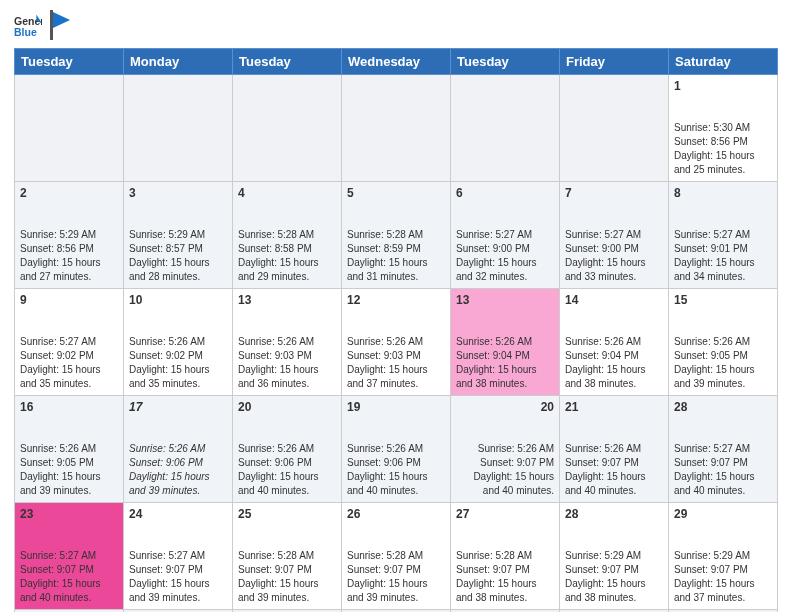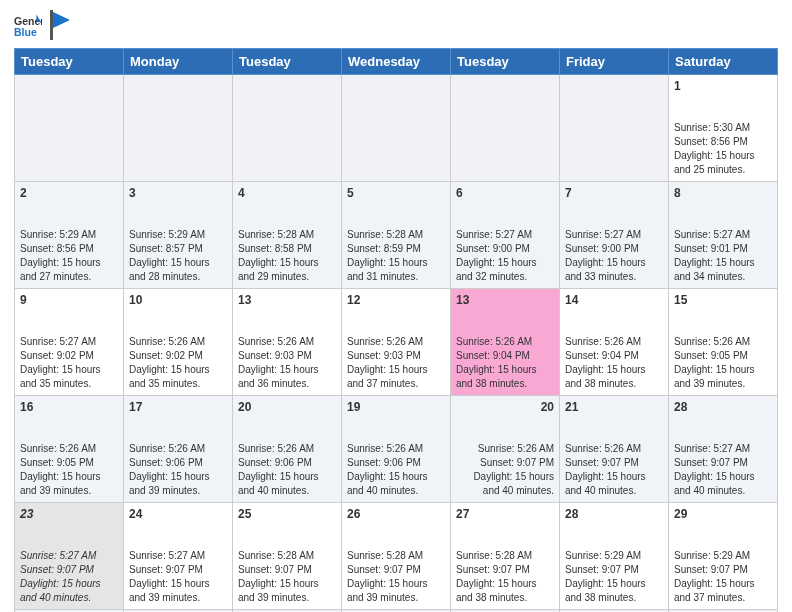--- a/index.html
+++ b/index.html
@@ -247,21 +247,21 @@
           </td>
         </tr>
         <tr>
           <td style="background: rgb(240, 244, 248);">
             <span class="day-number">16</span>
             <div class="day-info" style="white-space: pre-line;">Sunrise: 5:26 AM
 Sunset: 9:05 PM
 Daylight: 15 hours
 and 39 minutes.</div>
           </td>
-          <td style="background: rgb(240, 244, 248);">
+          <td style="background: rgb(240, 244, 248); font-style: italic;">
             <span class="day-number">17</span>
             <div class="day-info" style="white-space: pre-line;">Sunrise: 5:26 AM
 Sunset: 9:06 PM
 Daylight: 15 hours
 and 39 minutes.</div>
           </td>
           <td style="background: rgb(240, 244, 248);">
             <span class="day-number">20</span>
             <div class="day-info" style="white-space: pre-line;">Sunrise: 5:26 AM
 Sunset: 9:06 PM
@@ -291,21 +291,21 @@
           </td>
           <td style="background: rgb(240, 244, 248);">
             <span class="day-number">28</span>
             <div class="day-info" style="white-space: pre-line;">Sunrise: 5:27 AM
 Sunset: 9:07 PM
 Daylight: 15 hours
 and 40 minutes.</div>
           </td>
         </tr>
         <tr>
-          <td style="background: #e5e5e5; font-style: italic;">
+          <td style="background: #ec4899;">
             <span class="day-number">23</span>
             <div class="day-info" style="white-space: pre-line;">Sunrise: 5:27 AM
 Sunset: 9:07 PM
 Daylight: 15 hours
 and 40 minutes.</div>
           </td>
           <td style="background: rgb(255, 255, 255);">
             <span class="day-number">24</span>
             <div class="day-info" style="white-space: pre-line;">Sunrise: 5:27 AM
 Sunset: 9:07 PM

